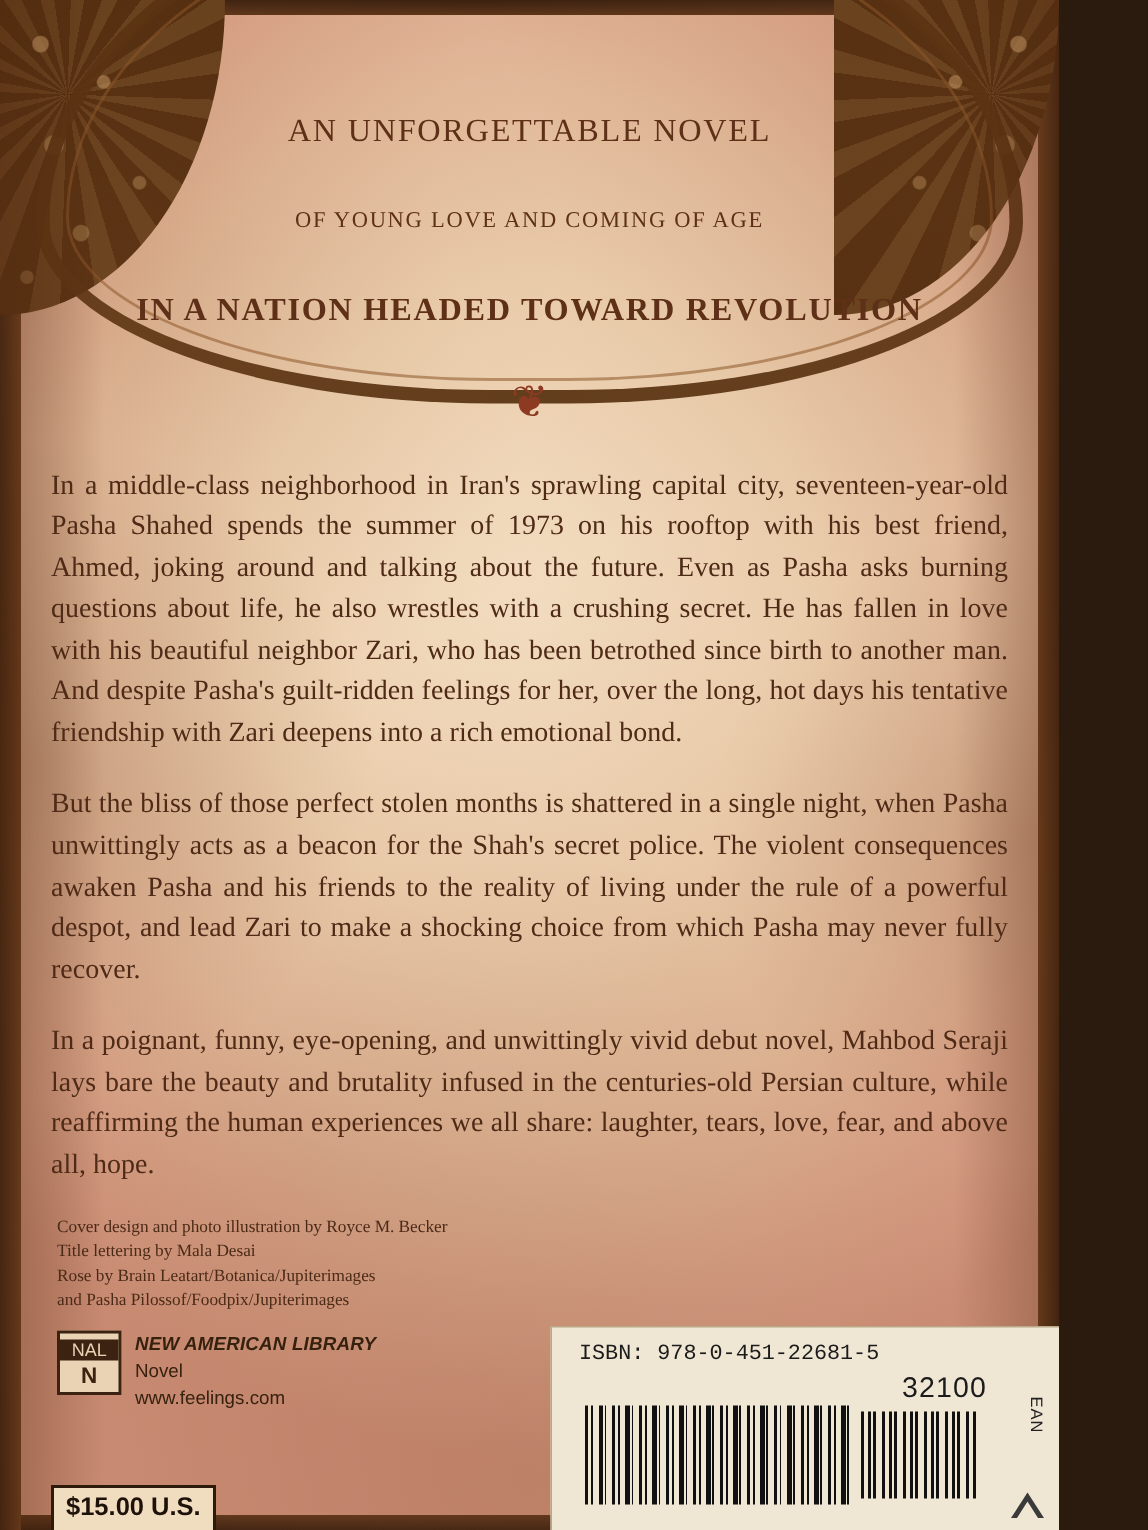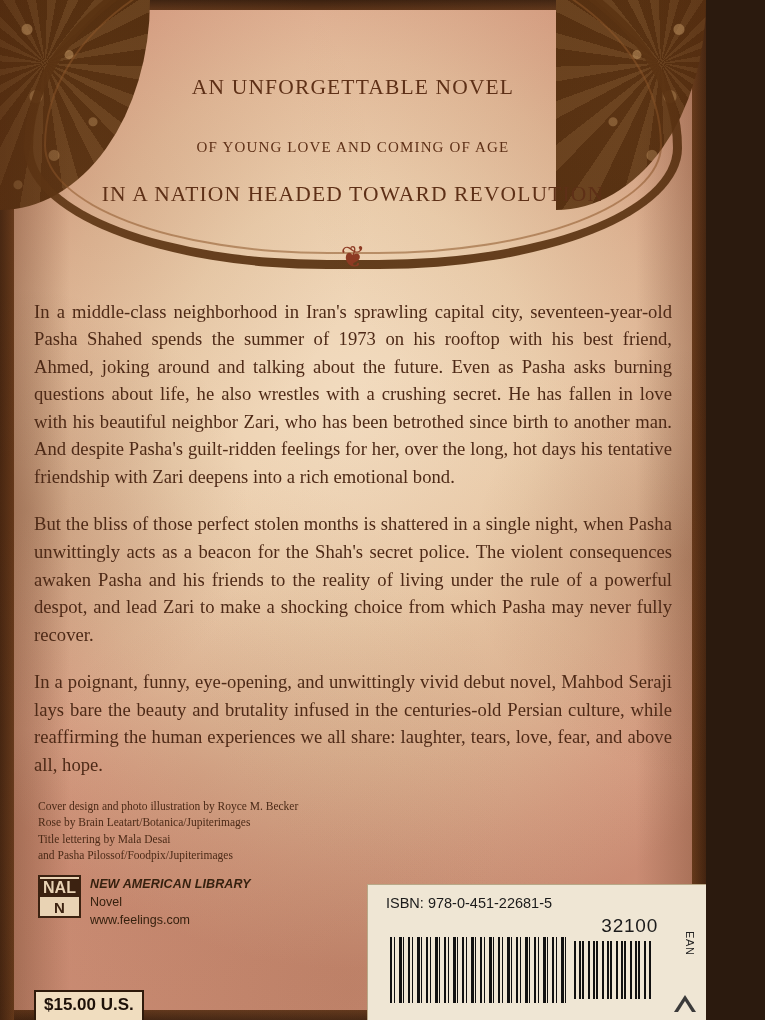--- a/index.html
+++ b/index.html
@@ -107,21 +107,21 @@
     text-align: center;
     letter-spacing: 0.055em;
     color: #5e3017;
     font-variant: small-caps;
     text-transform: uppercase;
     font-size: 21px;
     line-height: 1.05;
   }
   .tagline .l1 { margin-top: 76px; font-size: 21.5px; }
   .tagline .l2 { margin-top: 41px; font-size: 15px; }
-  .tagline .l3 { margin-top: 28px; font-size: 21.5px; }
+  .tagline .l3 { margin-top: 40px; font-size: 21.5px; font-weight: bold; }
 
   .ornament {
     margin: 36px auto 0;
     width: 80px;
     text-align: center;
     color: #8d3a23;
     font-size: 30px;
     line-height: 1;
   }
 
@@ -155,22 +155,22 @@
     background: #e9d3b4;
     display: flex;
     flex-direction: column;
     align-items: center;
     justify-content: center;
     line-height: 1;
     flex: none;
   }
   .nal-logo .nal-top {
     font-family: "Liberation Sans", sans-serif;
-    font-weight: bold;
-    font-size: 16px;
+    font-weight: normal;
+    font-size: 12px;
     background: #3c2211;
     color: #e9d3b4;
     width: 100%;
     text-align: center;
     padding: 1px 0;
   }
   .nal-logo .nal-bot {
     font-family: "Liberation Sans", sans-serif;
     font-weight: bold;
     font-size: 15px;
@@ -207,21 +207,21 @@
     bottom: 0;
     width: 338px;
     height: 135px;
     background: #efe6d4;
     border-left: 1px solid #b9a887;
     border-top: 1px solid #b9a887;
     z-index: 6;
     overflow: hidden;
   }
   .isbn {
-    font-family: Liberation Sans, sans-serif;
+    font-family: Liberation Mono, monospace;
     font-size: 14.5px;
     color: #1b1b1b;
     margin: 10px 0 0 18px;
   }
   .price-code {
     position: absolute;
     right: 48px;
     top: 30px;
     font-family: "Liberation Sans", sans-serif;
     font-size: 19px;
@@ -331,22 +331,22 @@
     <div class="ornament">❦</div>
 
     <div class="blurb">
       <p>In a middle-class neighborhood in Iran's sprawling capital city, seventeen-year-old Pasha Shahed spends the summer of 1973 on his rooftop with his best friend, Ahmed, joking around and talking about the future. Even as Pasha asks burning questions about life, he also wrestles with a crushing secret. He has fallen in love with his beautiful neighbor Zari, who has been betrothed since birth to another man. And despite Pasha's guilt-ridden feelings for her, over the long, hot days his tentative friendship with Zari deepens into a rich emotional bond.</p>
       <p>But the bliss of those perfect stolen months is shattered in a single night, when Pasha unwittingly acts as a beacon for the Shah's secret police. The violent consequences awaken Pasha and his friends to the reality of living under the rule of a powerful despot, and lead Zari to make a shocking choice from which Pasha may never fully recover.</p>
       <p>In a poignant, funny, eye-opening, and unwittingly vivid debut novel, Mahbod Seraji lays bare the beauty and brutality infused in the centuries-old Persian culture, while reaffirming the human experiences we all share: laughter, tears, love, fear, and above all, hope.</p>
     </div>
 
     <div class="credits">
       <div>Cover design and photo illustration by Royce M. Becker</div>
+      <div>Title lettering by Mala Desai</div>
       <div>Rose by Brain Leatart/Botanica/Jupiterimages</div>
-      <div>Title lettering by Mala Desai</div>
       <div>and Pasha Pilossof/Foodpix/Jupiterimages</div>
     </div>
 
     <div class="publisher">
       <div class="nal-logo">
         <div class="nal-top">NAL</div>
         <div class="nal-bot">N</div>
       </div>
       <div class="pub-lines">
         <div class="pub-name">NEW AMERICAN LIBRARY</div>

